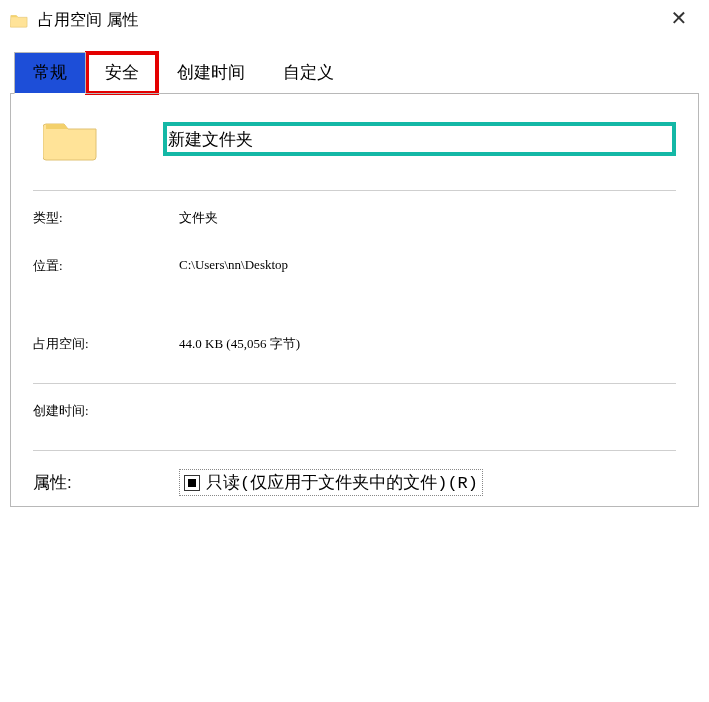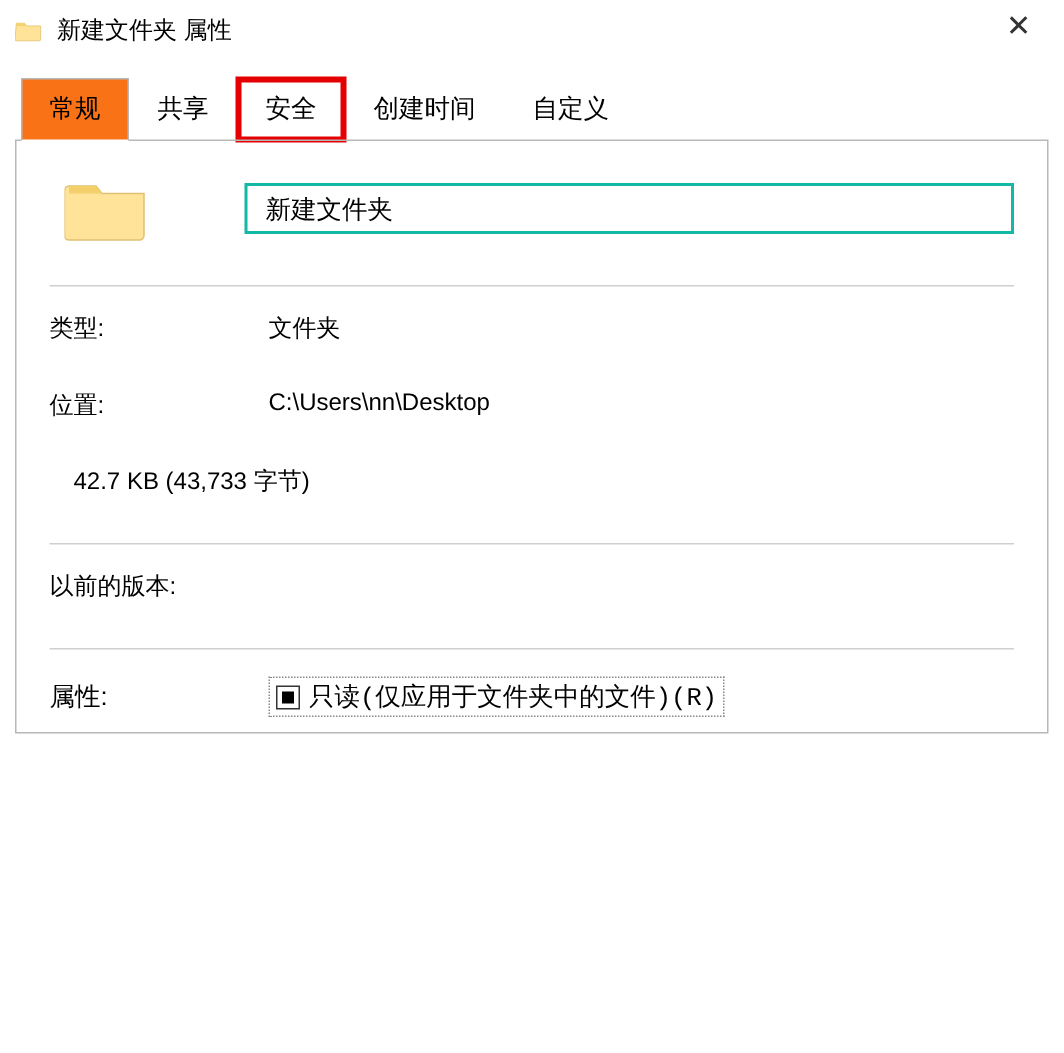--- a/index.html
+++ b/index.html
@@ -43,21 +43,21 @@
     .tab {
       padding: 8px 18px 9px 18px;
       border: 1px solid transparent;
       cursor: pointer;
       font-size: 17px;
       position: relative;
     }
     .tab.active {
       border: 1px solid #b8b8b8;
       border-bottom: 1px solid #fff;
-      background: #f97316;
+      background: #1d4ed8;
       z-index: 2;
     }
     .tab.highlighted {
       outline: 4px solid #e40000;
       outline-offset: -3px;
     }
     .tab-panel {
       border: 1px solid #b8b8b8;
       margin: -1px 10px 0 10px;
       padding: 22px 22px 10px 22px;
@@ -65,28 +65,28 @@
       z-index: 1;
     }
     .name-row { display: flex; align-items: center; margin-bottom: 28px; }
     .big-icon-wrap { width: 130px; display:flex; align-items:center; }
     .big-folder {
       width: 56px; height: 46px;
       margin-left: 10px;
     }
     .name-input {
       flex: 1;
-      border: 2px solid #14b8a6;
-      padding: 5px 12px;
+      border: 4px solid #14b8a6;
+      padding: 5px 1px;
       font-size: 17px;
       font-family: inherit;
       height: 34px;
     }
     .sep { border: none; border-top: 1px solid #cfcfcf; margin: 6px 0 18px 0; }
-    .info-row { display: flex; margin-bottom: 30px; font-size: 16px; }
+    .info-row { display: flex; margin-bottom: 30px; font-size: 13px; font-family: Liberation Serif, serif; }
     .info-label { width: 130px; }
     .info-value { flex: 1; margin-left: 16px; }
     .attr-row { display: flex; align-items: center; font-size: 17px; margin-top: 4px;}
     .cbwrap {
       display: inline-flex; align-items: center;
       border: 1px dotted #888;
       padding: 1px 4px;
       font-family: Liberation Mono, monospace;
     }
     .tri-checkbox {
@@ -107,27 +107,26 @@
 </head>
 <body>
 
 <div class="titlebar">
   <span class="folder-icon">
     <svg viewBox="0 0 20 16" width="18" height="16">
       <path d="M1 3 h6 l2 2 h10 v10 a1 1 0 0 1 -1 1 h-17 a1 1 0 0 1 -1 -1 z" fill="#ffe398" stroke="#d9b85a" stroke-width="0.5"></path>
       <path d="M1 3 h6 l2 2 h-8 z" fill="#f4d36f"></path>
     </svg>
   </span>
-  <span class="titlebar-text">新建文件夹 属性</span>
+  <span class="titlebar-text">占用空间 属性</span>
   <div class="close-btn">✕</div>
 </div>
 
 <div class="tabs-row">
   <div class="tab active">常规</div>
-  <div class="tab">共享</div>
   <div class="tab highlighted">安全</div>
   <div class="tab">创建时间</div>
   <div class="tab">自定义</div>
 </div>
 
 <div class="tab-panel">
 
   <div class="name-row">
     <div class="big-icon-wrap">
       <svg class="big-folder" viewBox="0 0 56 46">
@@ -142,27 +141,30 @@
 
   <div class="info-row">
     <div class="info-label">类型:</div>
     <div class="info-value">文件夹</div>
   </div>
   <div class="info-row">
     <div class="info-label">位置:</div>
     <div class="info-value">C:\Users\nn\Desktop</div>
   </div>
   <div class="info-row">
-    <div class="info-value">42.7 KB (43,733 字节)</div>
+  </div>
+  <div class="info-row">
+    <div class="info-label">占用空间:</div>
+    <div class="info-value">44.0 KB (45,056 字节)</div>
   </div>
 
   <hr class="sep">
 
   <div class="info-row">
-    <div class="info-label">以前的版本:</div>
+    <div class="info-label">创建时间:</div>
   </div>
 
   <hr class="sep">
 
   <div class="attr-row">
     <div class="info-label">属性:</div>
     <div class="info-value">
       <span class="cbwrap">
         <span class="tri-checkbox"></span>
         <span>只读(仅应用于文件夹中的文件)(R)</span>

